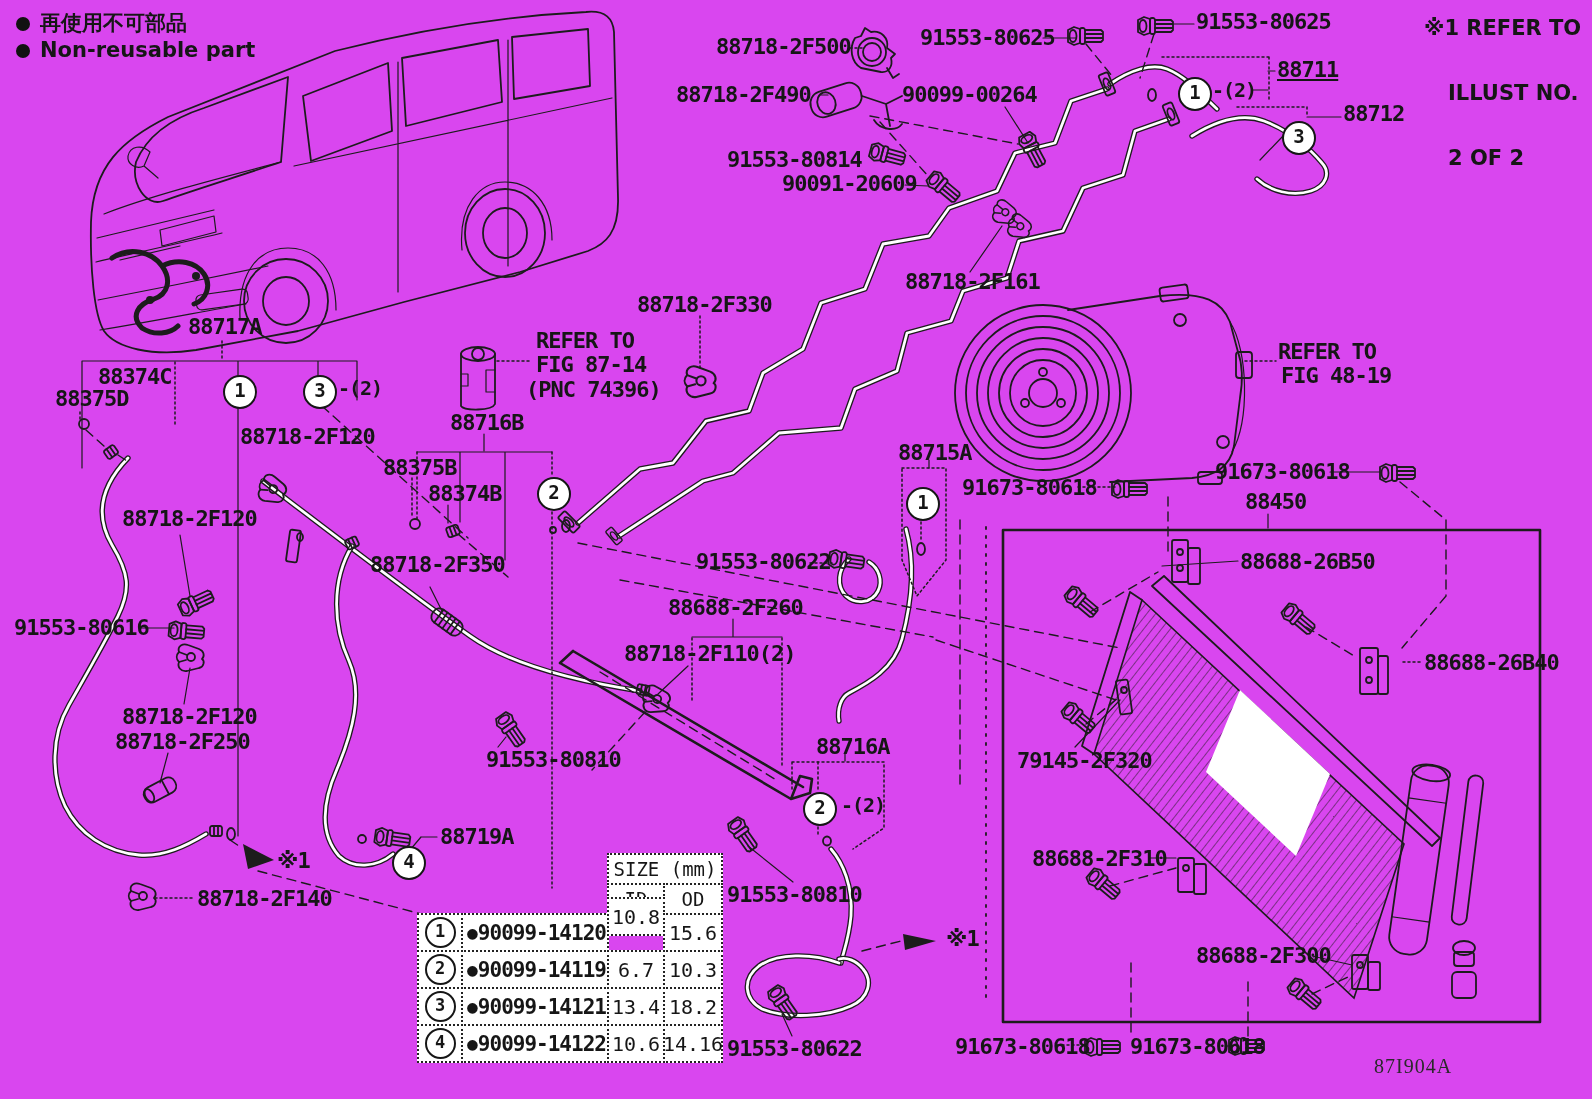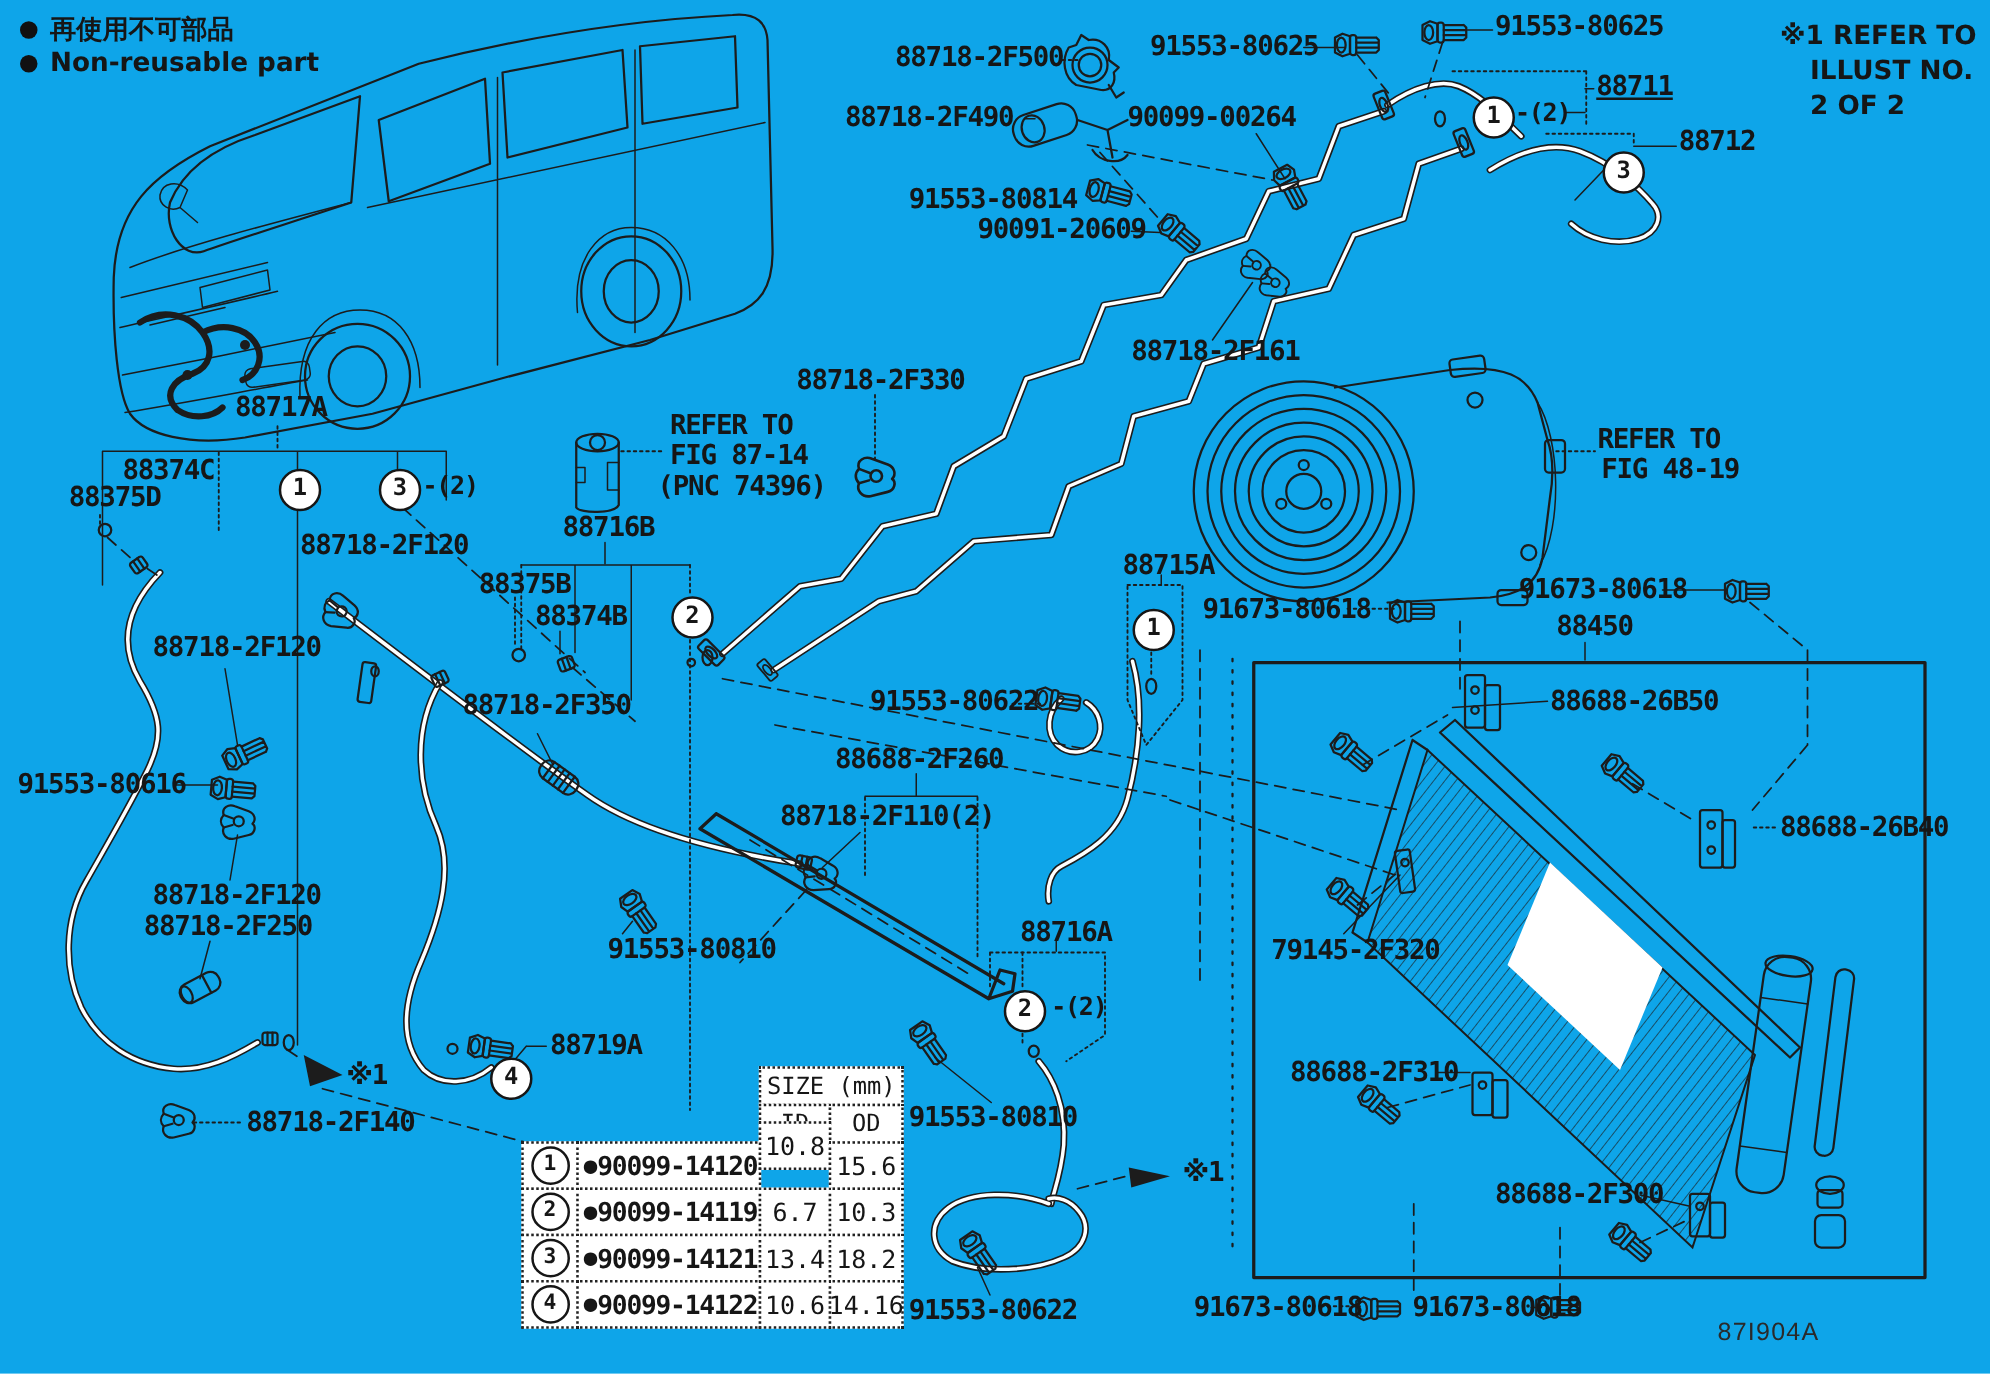--- a/index.html
+++ b/index.html
@@ -1,34 +1,34 @@
 <!DOCTYPE html>
 <html><head>
 <meta charset="utf-8">
 <style>
   html,body{margin:0;padding:0;background:#fff;}
-  #stage{position:relative;width:1592px;height:1099px;background:#0ea5e9;overflow:hidden;
+  #stage{position:relative;width:1592px;height:1099px;background:#d946ef;overflow:hidden;
          font-family:"DejaVu Sans Mono","DejaVu Sans",monospace;color:#161616;}
   #art{position:absolute;left:0;top:0;width:1592px;height:1099px;}
   #label-layer{position:absolute;left:0;top:0;width:1592px;height:1099px;}
   .plabel{position:absolute;font-size:22px;font-weight:bold;letter-spacing:-1px;
           white-space:nowrap;line-height:1;color:#161616;}
   .plabel.sm{font-size:20px;}
   .cnum{position:absolute;width:30px;height:30px;border:2.4px solid #161616;border-radius:50%;
         background:#fff;font-size:19px;font-weight:bold;text-align:center;line-height:27px;}
   .legend{position:absolute;left:16px;top:10px;}
   .legend-row{display:flex;align-items:center;height:27px;}
   .ldot{width:14px;height:14px;border-radius:50%;background:#111;margin-right:10px;flex:0 0 auto;}
   .ltext{font-family:"DejaVu Sans",sans-serif;font-weight:bold;font-size:21px;line-height:1;}
   .note{position:absolute;left:1424px;top:14px;font-size:21px;font-weight:bold;line-height:28px;
         font-family:"DejaVu Sans","DejaVu Sans Mono",sans-serif;}
   .note div{white-space:nowrap;}
-  .note .ind{padding-left:24px;}
+  .note .ind{padding-left:24px;margin-top:37px;}
   #diagram-code{position:absolute;left:1374px;top:1055px;font-size:20px;font-weight:normal;
-        font-family:Liberation Sans, sans-serif;color:#2a2a2a;letter-spacing:1px;}
+        font-family:Liberation Serif, serif;color:#2a2a2a;letter-spacing:1px;}
   #size-table{position:absolute;left:417px;top:853px;}
   .tcell{position:absolute;border:2px dotted #222;box-sizing:border-box;background:#fff;
          display:flex;align-items:center;justify-content:center;font-size:20px;}
   .tcell.part{justify-content:flex-start;padding-left:4px;font-weight:bold;font-size:21px;letter-spacing:-1px;}
   .tcell.hdr{font-size:19px;}
   .tmark{font-size:18px;margin-right:1px;}
   .tnum{width:27px;height:27px;border:2px solid #161616;border-radius:50%;background:#fff;
         font-size:17px;font-weight:bold;text-align:center;line-height:24px;}
   svg .s{stroke:#1c1c1c;fill:none;stroke-width:1.8;stroke-linecap:round;stroke-linejoin:round;}
   svg .t{stroke-width:1.2;}

